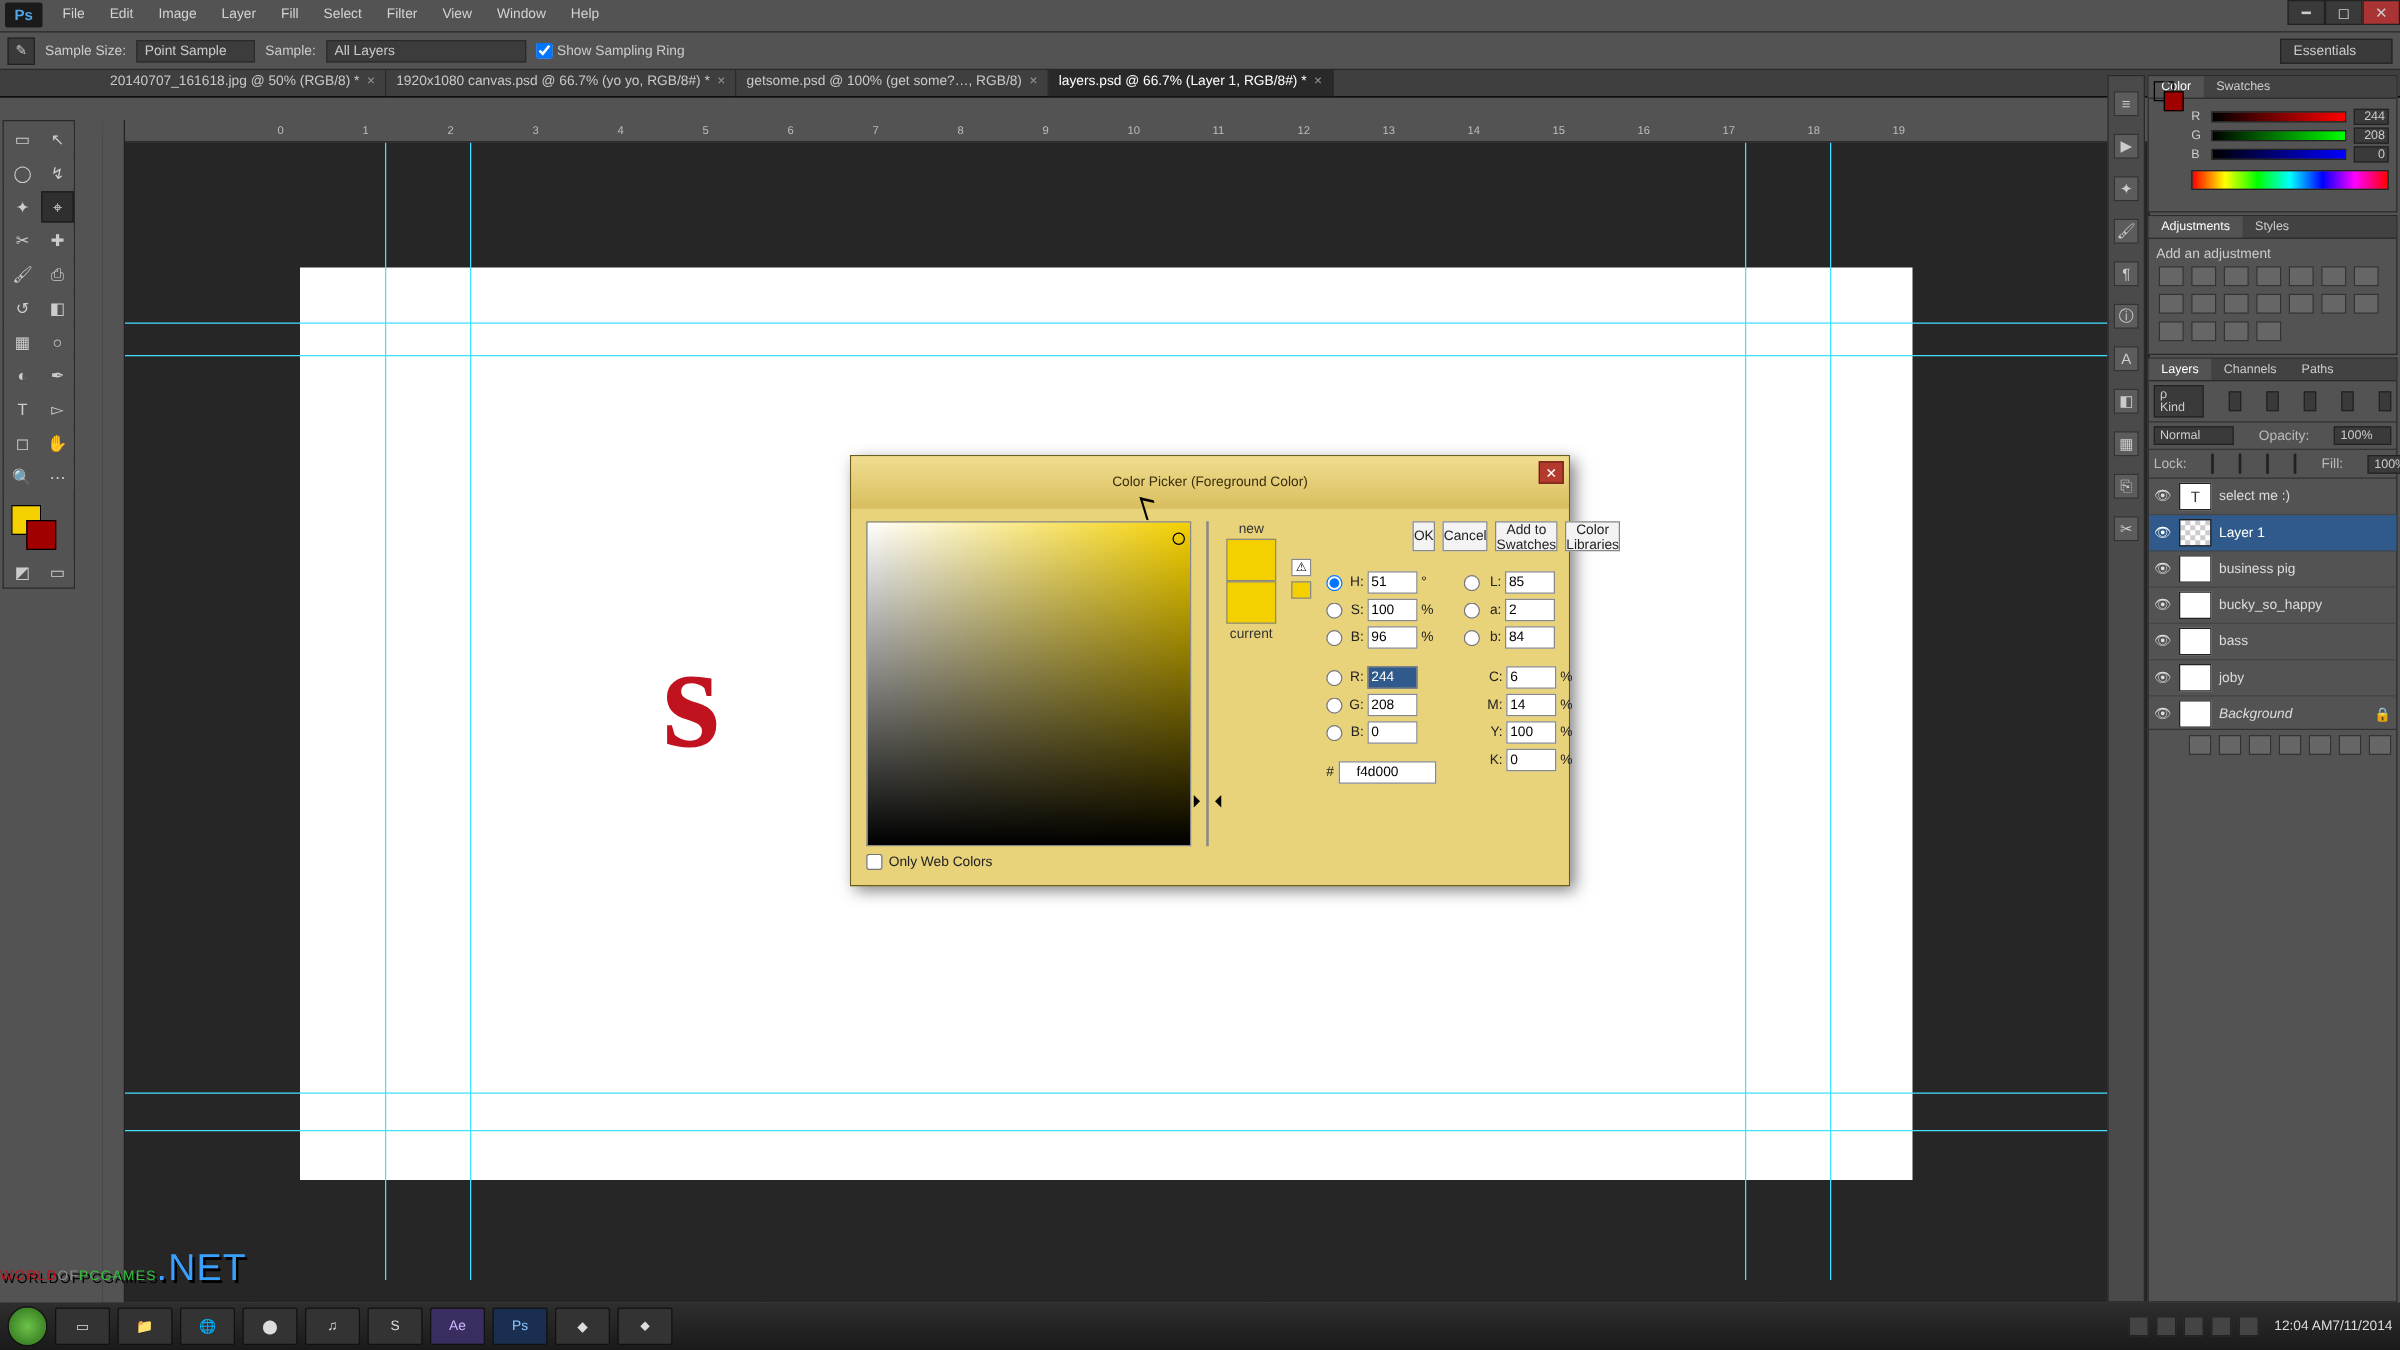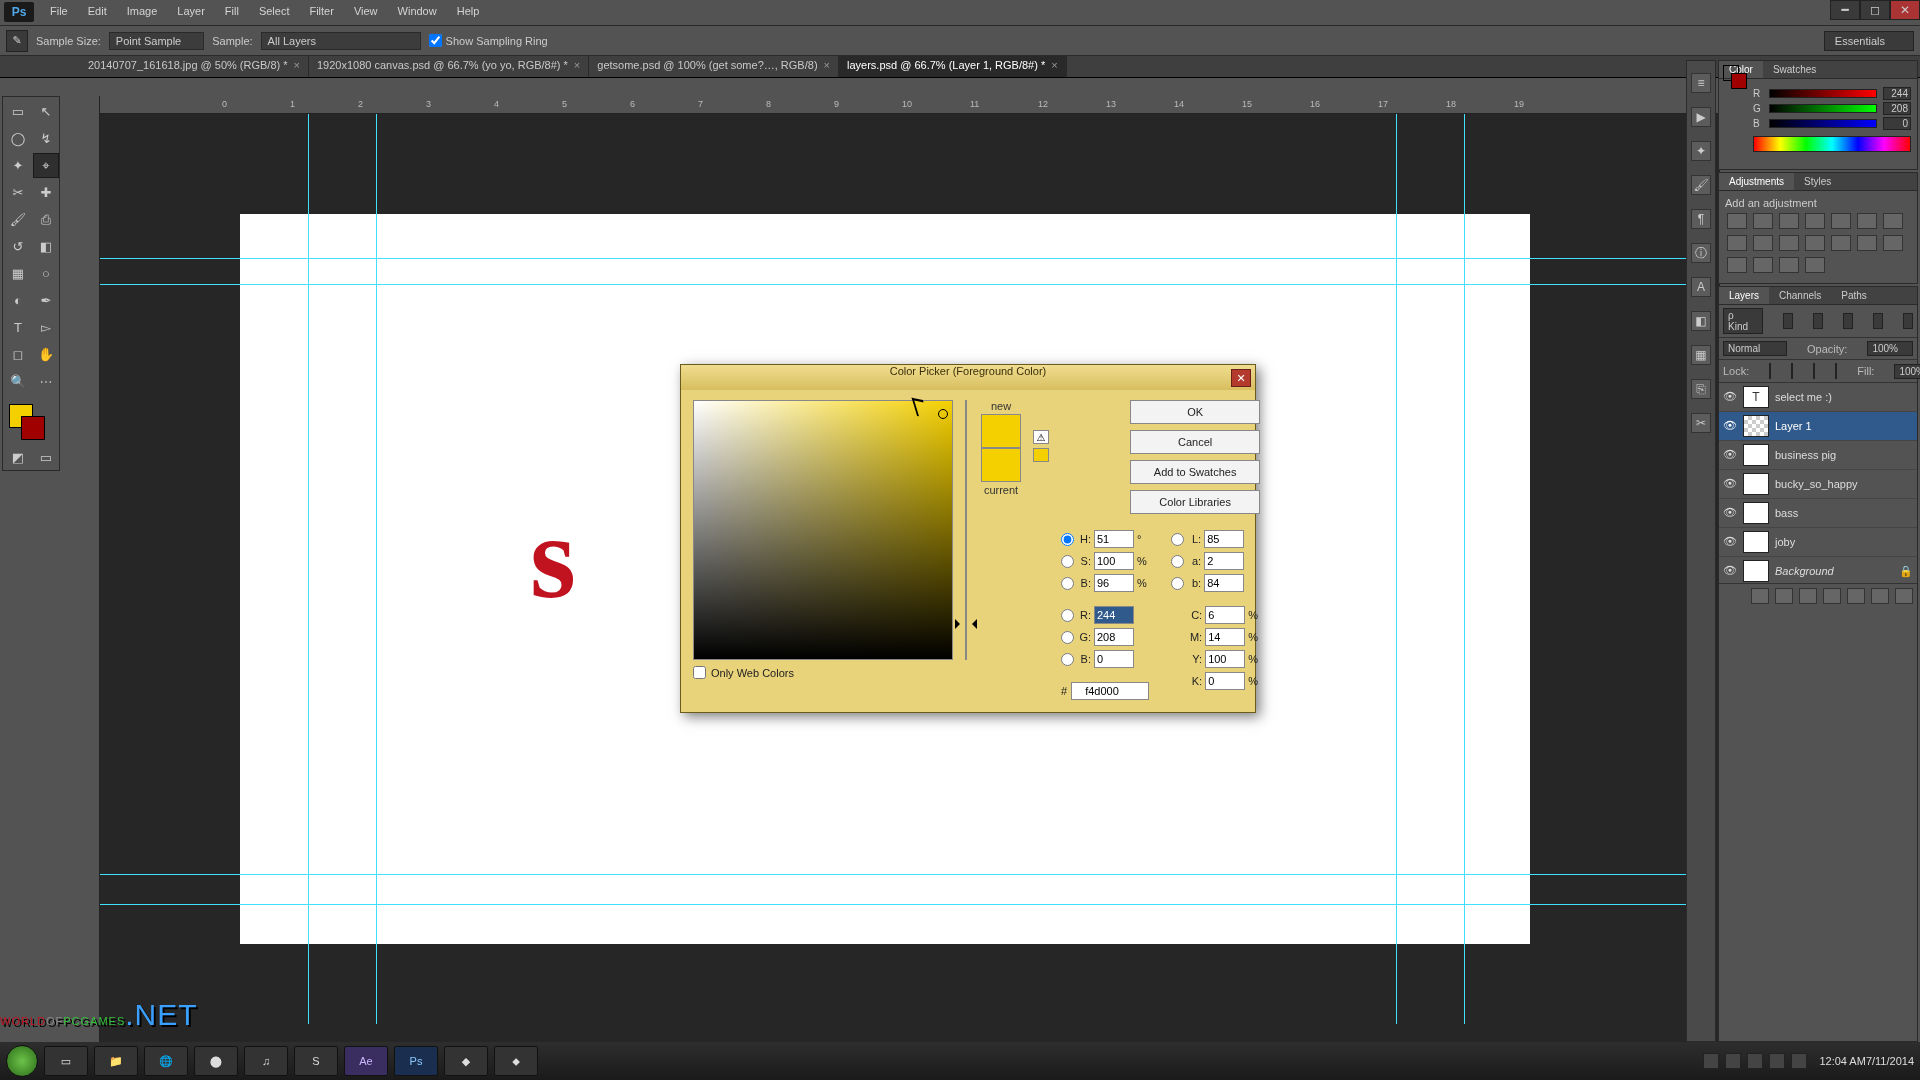--- a/index.html
+++ b/index.html
@@ -72,37 +72,37 @@
 .layer .eye{width:14px;height:14px;display:inline-block}
 .layer .th{width:26px;height:22px;background:#fff;border:1px solid #222;display:flex;align-items:center;justify-content:center;font-size:12px;color:#333}
 .layer .locki{margin-left:auto;color:#aaa}
 .layers .foot{display:flex;justify-content:flex-end;gap:6px;padding:4px;border-top:1px solid #333}
 .layers .foot .fb{width:18px;height:16px;background:#666;border:1px solid #333}
 
 .dockstrip{position:absolute;right:204px;top:60px;width:30px;bottom:38px;background:#4a4a4a;border:1px solid #2a2a2a;display:flex;flex-direction:column;padding-top:12px;gap:14px;align-items:center}
 .dockstrip .ds{width:20px;height:20px;background:#5c5c5c;border:1px solid #333;color:#ccc;display:flex;align-items:center;justify-content:center;font-size:12px}
 
 .dialog{position:absolute;left:680px;top:364px;width:576px;background:#e8d27a;border:1px solid #6a5b1f;box-shadow:4px 4px 12px rgba(0,0,0,.5)}
-.dialog .titlebar{height:25px;background:linear-gradient(#f0dd8f,#d8be5f);display:flex;align-items:flex-start;justify-content:center;color:#3a2f0b;font-size:12px;position:relative}
+.dialog .titlebar{height:42px;background:linear-gradient(#f0dd8f,#d8be5f);display:flex;align-items:center;justify-content:center;color:#3a2f0b;font-size:12px;position:relative}
 .dialog .titlebar .closeb{position:absolute;right:4px;top:4px;width:20px;height:18px;background:#b43a2d;color:#fff;display:flex;align-items:center;justify-content:center;font-size:11px;border:1px solid #6a1f18}
 .dialog .dbody{background:#e8d27a;padding:10px 12px 12px 12px;display:flex;gap:8px}
 .svbox{width:260px;height:260px;background:linear-gradient(to bottom,transparent,#000),linear-gradient(to right,#fff,#f4d000);border:1px solid #888;position:relative}
 .svbox .cur{position:absolute;right:4px;top:8px;width:10px;height:10px;border:1px solid #000;border-radius:50%}
 .hue{width:18px;height:260px;background:linear-gradient(to bottom,#ff0000,#ff00ff,#0000ff,#00ffff,#00ff00,#ffff00,#ff0000);border:1px solid #888;margin-left:4px;position:relative}
 .hue .mk{position:absolute;left:-5px;right:-5px;top:218px;height:0;border-top:5px solid transparent;border-bottom:5px solid transparent}
 .hue .mk::before,.hue .mk::after{content:"";position:absolute;top:-5px;border:5px solid transparent}
 .hue .mk::before{left:-6px;border-left-color:#000}
 .hue .mk::after{right:-6px;border-right-color:#000}
 .midcol{display:flex;flex-direction:column;align-items:center;margin-left:6px}
 .midcol .lbl{font-size:11px;color:#333;margin-bottom:2px}
 .ncolor{width:40px;height:34px;border:1px solid #888}
 .midcol .clab{font-size:11px;color:#333;margin-top:2px}
 .warnrow{display:flex;flex-direction:column;gap:4px;margin-left:4px;margin-top:30px}
 .warnrow .wi{width:16px;height:14px;border:1px solid #888;background:#fff;font-size:10px;display:flex;align-items:center;justify-content:center}
-.rightcol{display:flex;flex-direction:column;gap:6px;margin-left:auto;width:130px}
+.rightcol{display:flex;flex-direction:row;gap:6px;margin-left:auto;width:130px}
 .rightcol button{height:24px;background:#f3f3f3;border:1px solid #888;font-size:11px;color:#222}
 .nums{display:flex;gap:22px;margin-top:10px;font-size:11px;color:#222}
 .numcol{display:flex;flex-direction:column;gap:4px}
 .numrow{display:flex;align-items:center;gap:3px}
 .numrow input[type=radio]{margin:0}
 .numrow .nlab{width:14px;text-align:right}
 .numrow .ninp{width:40px;height:18px;border:1px solid #888;background:#fff;padding:0 2px;font-size:11px}
 .numrow .ninp.sel{background:#2f5a8b;color:#fff}
 .numrow .unit{width:12px}
 .webrow{display:flex;align-items:center;gap:5px;margin-top:6px;font-size:11px;color:#222}

